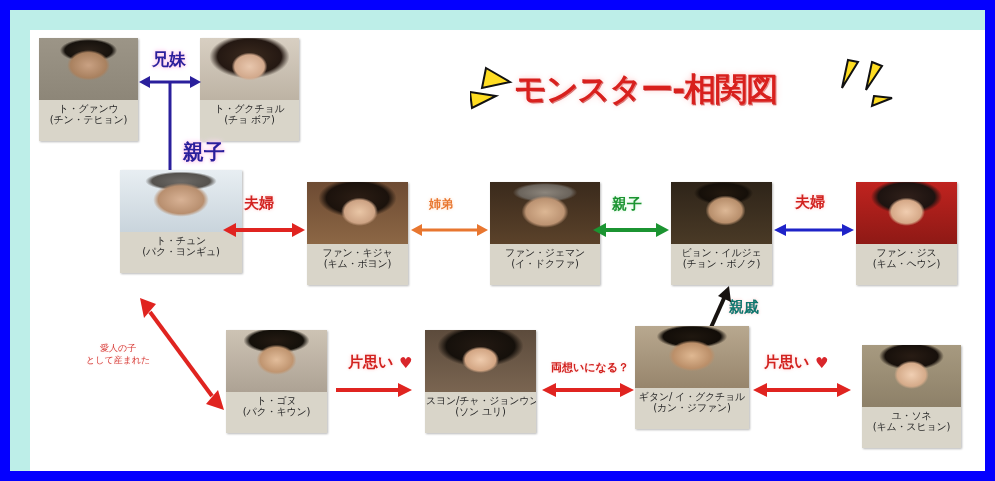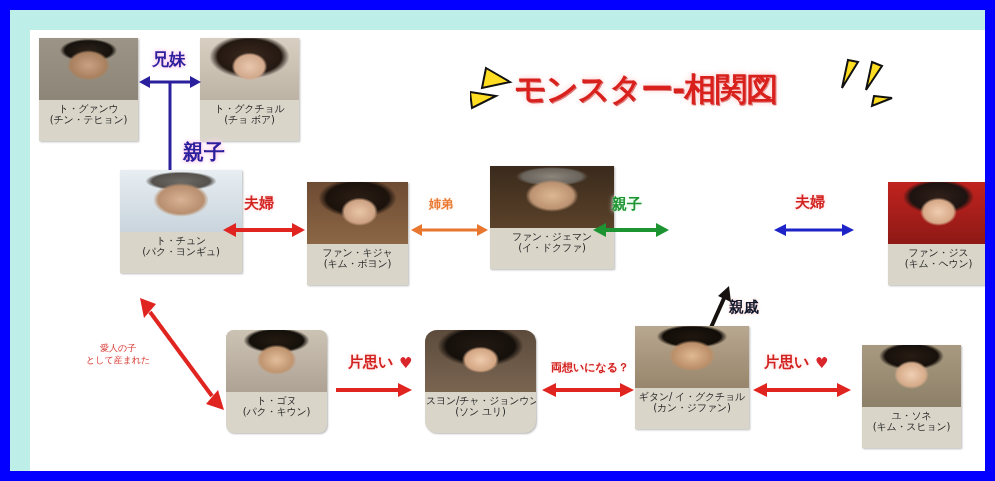--- a/index.html
+++ b/index.html
@@ -84,21 +84,21 @@
   .lbl{position:absolute;white-space:nowrap;font-weight:bold;
        font-family:"DejaVu Sans","Liberation Sans",sans-serif;}
   .lbl-blue{color:#2a1f9c;font-size:17px;
        text-shadow:0 0 3px #ffc9ec,0 0 5px #ffd7f0,0 0 7px #ffe3f5;}
   .lbl-red{color:#d2221f;font-size:15px;
        text-shadow:0 0 3px #ffd7d7,0 0 5px #ffe6e6;}
   .lbl-orange{color:#e8762f;font-size:12px;
        text-shadow:0 0 3px #ffe2cf,0 0 5px #ffeee2;font-family:Liberation Serif, serif;}
   .lbl-green{color:#1b9431;font-size:15px;
        text-shadow:0 0 3px #d8f5dd,0 0 5px #e8faeb;}
-  .lbl-black{color:#0f172a;font-size:15px;
+  .lbl-black{color:#0f766e;font-size:15px;
        text-shadow:0 0 3px #ffd9d9,0 0 5px #ffe9e9;}
   .lbl-small-red{color:#d63a35;font-size:9px;font-weight:normal;
        line-height:12px;text-align:center;
        text-shadow:0 0 3px #ffe0e0;}
   .lbl-q{color:#d2221f;font-size:11px;font-weight:bold;
        text-shadow:0 0 3px #ffd7d7;}
   .heart{color:#d9262b;font-size:15px;vertical-align:-1px;}
 
   
   .arrow{position:absolute;}
@@ -175,30 +175,37 @@
     </div>
 
     <div class="card" style="left:277px;top:152px;width:101px;">
       <span class="photo f-kija"></span>
       <span class="cap">
         <span>ファン・キジャ</span>
         <span class="n2">(キム・ボヨン)</span>
       </span>
     </div>
 
-    <div class="card" style="left:460px;top:136px;width:124px;">
+    <div class="card" style="left:460px;top:152px;width:110px;">
       <span class="photo f-jaeman"></span>
       <span class="cap">
         <span>ファン・ジェマン</span>
         <span class="n2">(イ・ドクファ)</span>
       </span>
     </div>
 
-
-    <div class="card" style="left:826px;top:152px;width:101px;margin-left:32px;">
+    <div class="card" style="left:641px;top:152px;width:101px;">
+      <span class="photo f-ilje"></span>
+      <span class="cap">
+        <span>ビョン・イルジェ</span>
+        <span class="n2">(チョン・ボノク)</span>
+      </span>
+    </div>
+
+    <div class="card" style="left:826px;top:152px;width:101px;">
       <span class="photo f-jisu"></span>
       <span class="cap">
         <span>ファン・ジス</span>
         <span class="n2">(キム・ヘウン)</span>
       </span>
     </div>
 
     <div class="lbl lbl-red" style="left:214px;top:164px;">夫婦</div>
     <div class="arrow" style="left:193px;top:192px;">
       <svg width="82" height="16" viewBox="0 0 82 16">
@@ -237,29 +244,29 @@
 
     <div class="lbl lbl-black" style="left:699px;top:268px;">親戚</div>
     <div class="arrow" style="left:667px;top:256px;">
       <svg width="40" height="56" viewBox="0 0 40 56">
         <line x1="28" y1="10" x2="12" y2="46" stroke="#17120f" stroke-width="4"></line>
         <polygon points="32,0 34,16 21,10" fill="#17120f"></polygon>
         <polygon points="8,56 6,40 19,46" fill="#17120f"></polygon>
       </svg>
     </div>
 
-    <div class="card" style="left:196px;top:300px;width:101px;border-radius:8px;">
+    <div class="card" style="left:196px;top:300px;width:101px;">
       <span class="photo f-gonu"></span>
       <span class="cap">
         <span>ト・ゴヌ</span>
         <span class="n2">(パク・キウン)</span>
       </span>
     </div>
 
-    <div class="card" style="left:395px;top:300px;width:111px;border-radius:12px;">
+    <div class="card" style="left:395px;top:300px;width:111px;">
       <span class="photo f-suyeon"></span>
       <span class="cap">
         <span>スヨン/チャ・ジョンウン</span>
         <span class="n2">(ソン ユリ)</span>
       </span>
     </div>
 
     <div class="card" style="left:605px;top:296px;width:114px;">
       <span class="photo f-gitan"></span>
       <span class="cap">

